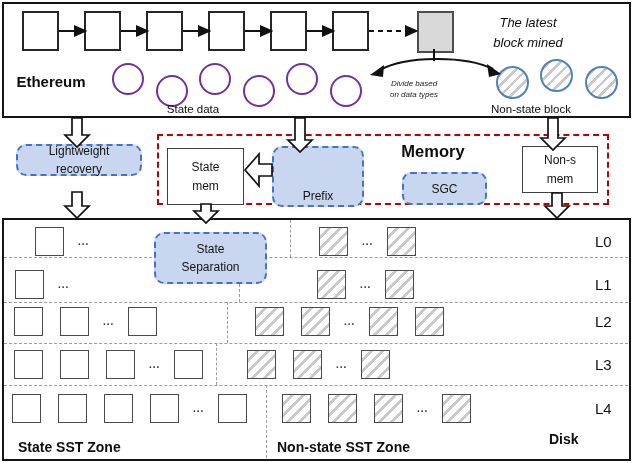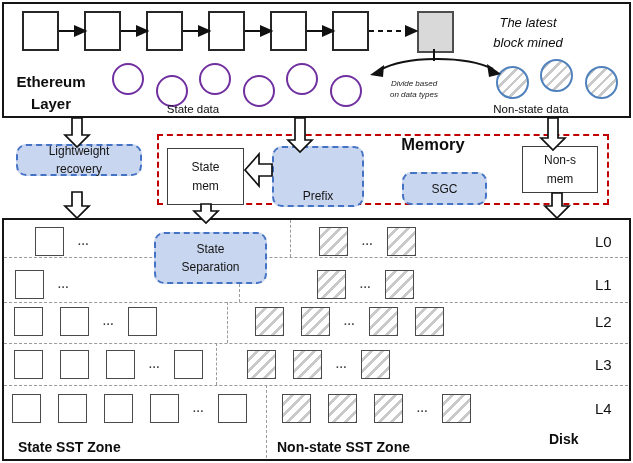--- a/index.html
+++ b/index.html
@@ -25,21 +25,21 @@
   
   .blue-box{border:2px dashed var(--accent-blue-border,#4472c4);background:var(--accent-blue-fill,#c9d6ef);
     border-radius:10px;display:flex;flex-direction:column;justify-content:center;text-align:center;
     font-size:12px;line-height:1.5;color:#141414;}
   .white-box{border:1.8px solid #3f3f3f;background:#fff;display:flex;flex-direction:column;justify-content:center;
     text-align:center;font-size:12px;line-height:1.55;color:#141414;}
   .lightweight{left:16px;top:144px;width:126px;height:32px;}
   .mem-region{left:157px;top:134px;width:452px;height:71px;border:2.5px dashed var(--memory-red,#c00000);background:transparent;}
   .state-mem{left:167px;top:148px;width:77px;height:57px;}
   .prefix-mpt{left:272px;top:146px;width:92px;height:61px;justify-content:flex-end;}
-  .memory-label{left:393px;top:135px;width:80px;text-align:center;font-weight:bold;font-size:16.5px;color:#0d0d0d;}
+  .memory-label{left:393px;top:142px;width:80px;text-align:center;font-weight:bold;font-size:16.5px;color:#0d0d0d;}
   .sgc{left:402px;top:172px;width:85px;height:33px;border-radius:9px;}
   .nons-mem{left:522px;top:146px;width:76px;height:47px;}
   
   .hline{position:absolute;left:0;width:624px;border-top:1.5px dashed var(--dashed-gray,#9b9b9b);z-index:1;}
   .vline{position:absolute;border-left:1.5px dashed var(--dashed-gray,#9b9b9b);z-index:1;}
   .disk-row{position:absolute;left:0;width:624px;height:32px;z-index:2;}
   .zone-group{position:absolute;top:0;height:32px;display:flex;align-items:center;gap:17px;}
   .sq{width:29px;height:29px;border:1.8px solid #4a4a4a;background:#fff;box-sizing:border-box;flex:0 0 auto;}
   .sq.hatch{background:repeating-linear-gradient(135deg,#fff 0 5px,var(--hatch-gray,#cbcbcb) 5px 8px);}
   .dots{font-size:10px;font-weight:bold;color:#333;letter-spacing:1px;margin:0 -3px;align-self:center;}
@@ -51,21 +51,20 @@
   .overlay{position:absolute;left:0;top:0;width:633px;height:463px;z-index:6;pointer-events:none;}
 </style>
 </head>
 <body>
 
 <div class="page">
 
   <section class="abs eth-box">
     <div class="abs eth-title">
       <div>Ethereum</div>
-      <div>Layer</div>
     </div>
     <div class="abs" style="left:0;top:0;width:100%;height:100%;">
         <div class="chain-sq" style="left: 18px;"></div>
         <div class="chain-sq" style="left: 80px;"></div>
         <div class="chain-sq" style="left: 142px;"></div>
         <div class="chain-sq" style="left: 204px;"></div>
         <div class="chain-sq" style="left: 266px;"></div>
         <div class="chain-sq" style="left: 328px;"></div>
       </div>
     <div class="abs mined-sq"></div>
@@ -84,21 +83,21 @@
       </div>
     <div class="abs latest-label">
       <div>The latest</div>
       <div>block mined</div>
     </div>
     <div class="abs divide-label">
       <div>Divide based</div>
       <div>on data types</div>
     </div>
     <div class="abs data-label" style="left:143px;width:92px;">State data</div>
-    <div class="abs data-label" style="left:479px;width:96px;">Non-state data</div>
+    <div class="abs data-label" style="left:479px;width:96px;">Non-state block</div>
   </section>
 
   <div class="abs mem-region"></div>
   <div class="abs blue-box lightweight">
     <div>Lightweight</div>
     <div>recovery</div>
   </div>
   <div class="abs white-box state-mem">
     <div>State</div>
     <div>mem</div>

